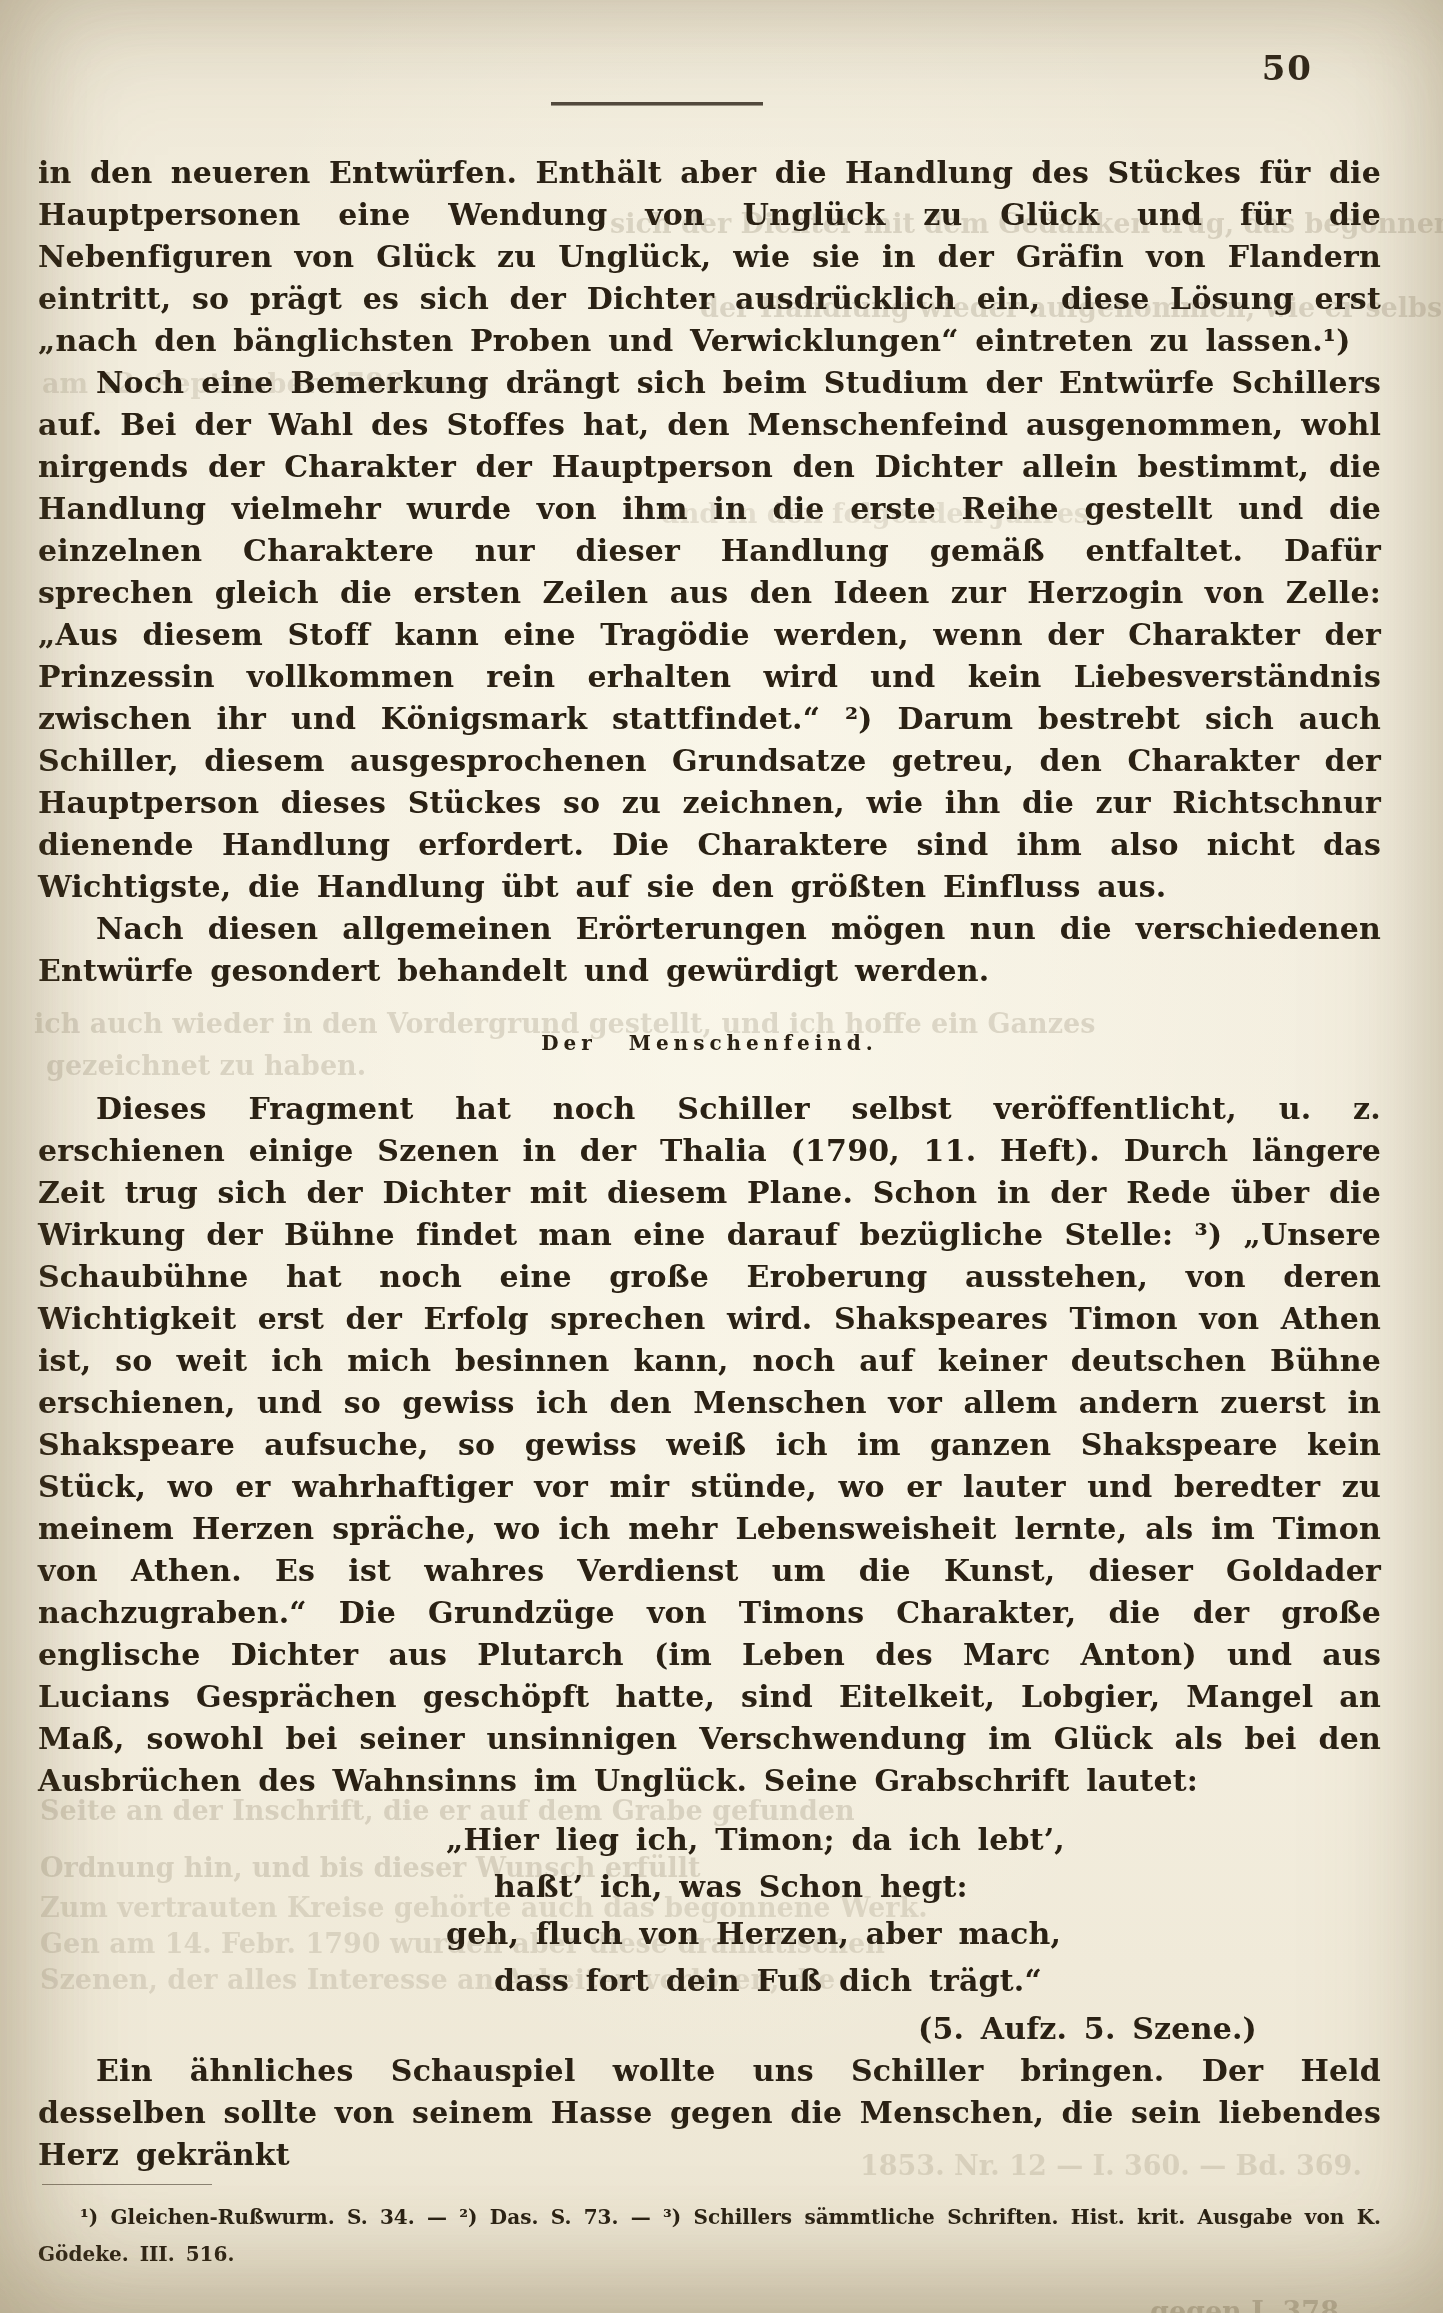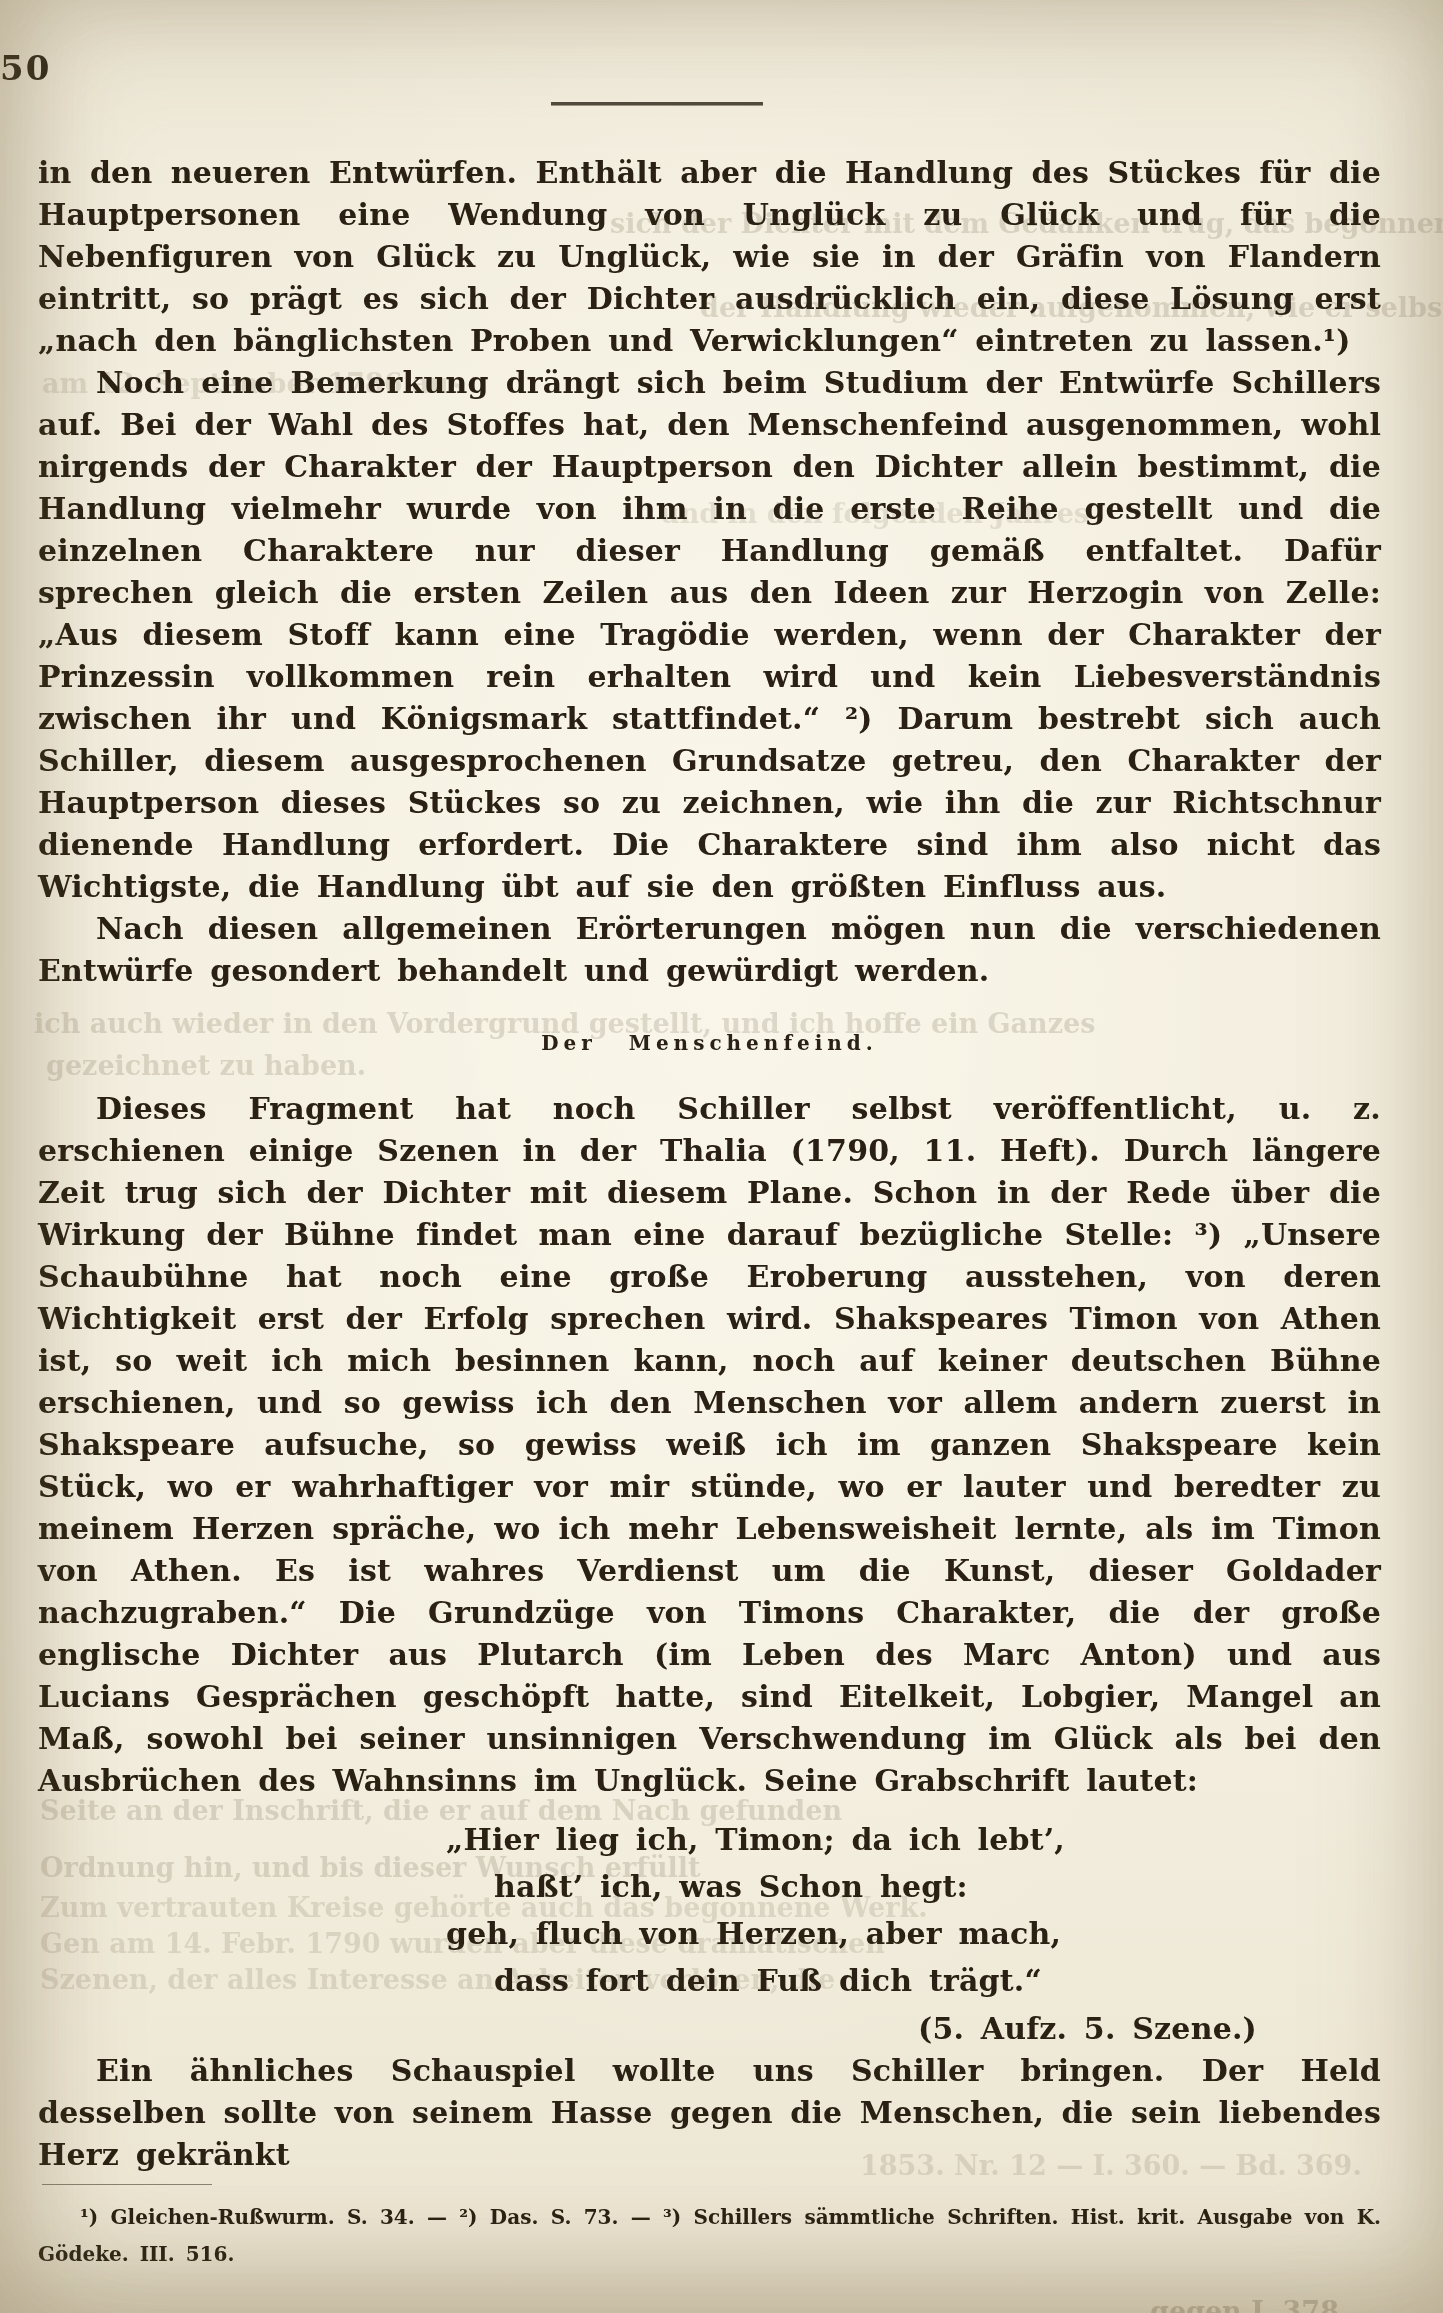--- a/index.html
+++ b/index.html
@@ -29,21 +29,21 @@
       inset 0 -40px 90px rgba(110, 92, 55, 0.18),
       inset 40px 0 90px rgba(120, 100, 62, 0.10);
   }
 
   
   .pageno-wrap {
     position: absolute;
     top: 48px;
     left: 0;
     right: 130px;
-    text-align: left;
+    text-align: right;
   }
   .pageno {
     font-size: 34px;
     font-weight: 700;
     letter-spacing: 2px;
     color: #30271a;
   }
   .pageno-rule {
     width: 212px;
     height: 0;
@@ -155,21 +155,21 @@
 <body>
 
 <div class="page">
 
   <div class="ghost g0">sich der Dichter mit dem Gedanken trug, das begonnene Werk zu</div>
   <div class="ghost g1">der Handlung wieder aufgenommen, wie er selbst schrieb</div>
   <div class="ghost g2">am 12. September 1786 aus</div>
   <div class="ghost g3">und in den folgenden Jahres</div>
   <div class="ghost g4">ich auch wieder in den Vordergrund gestellt, und ich hoffe ein Ganzes</div>
   <div class="ghost g5">gezeichnet zu haben.</div>
-  <div class="ghost g7">Seite an der Inschrift, die er auf dem Nach gefunden</div>
+  <div class="ghost g7">Seite an der Inschrift, die er auf dem Grabe gefunden</div>
   <div class="ghost g9">Zum vertrauten Kreise gehörte auch das begonnene Werk.</div>
   <div class="ghost g8">Ordnung hin, und bis dieser Wunsch erfüllt</div>
   <div class="ghost g10">Gen am 14. Febr. 1790 wurden aber diese dramatischen</div>
   <div class="ghost g11">Szenen, der alles Interesse an Arbeiten verloren, die</div>
   <div class="ghost g12">1853. Nr. 12 — I. 360. — Bd. 369.</div>
   <div class="ghost g13">gegen I. 378.</div>
 
   <div class="pageno-wrap">
     <div class="pageno">50</div>
     <div class="pageno-rule"></div>

